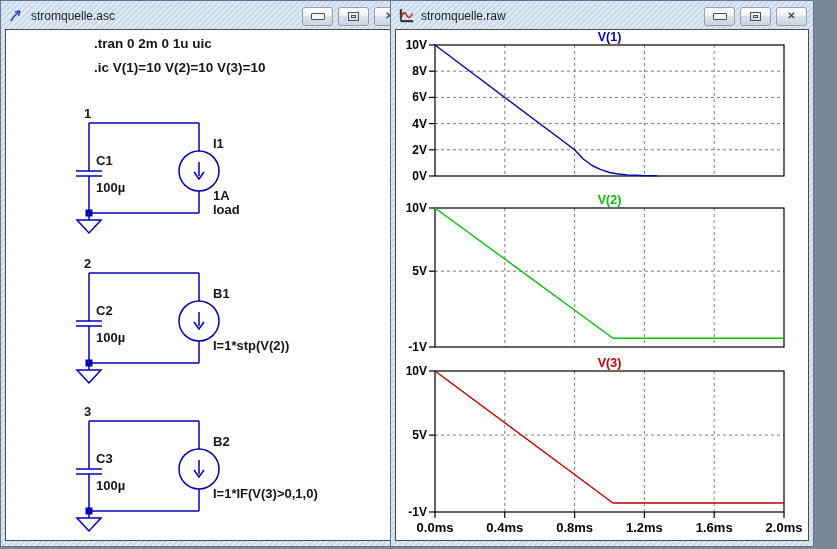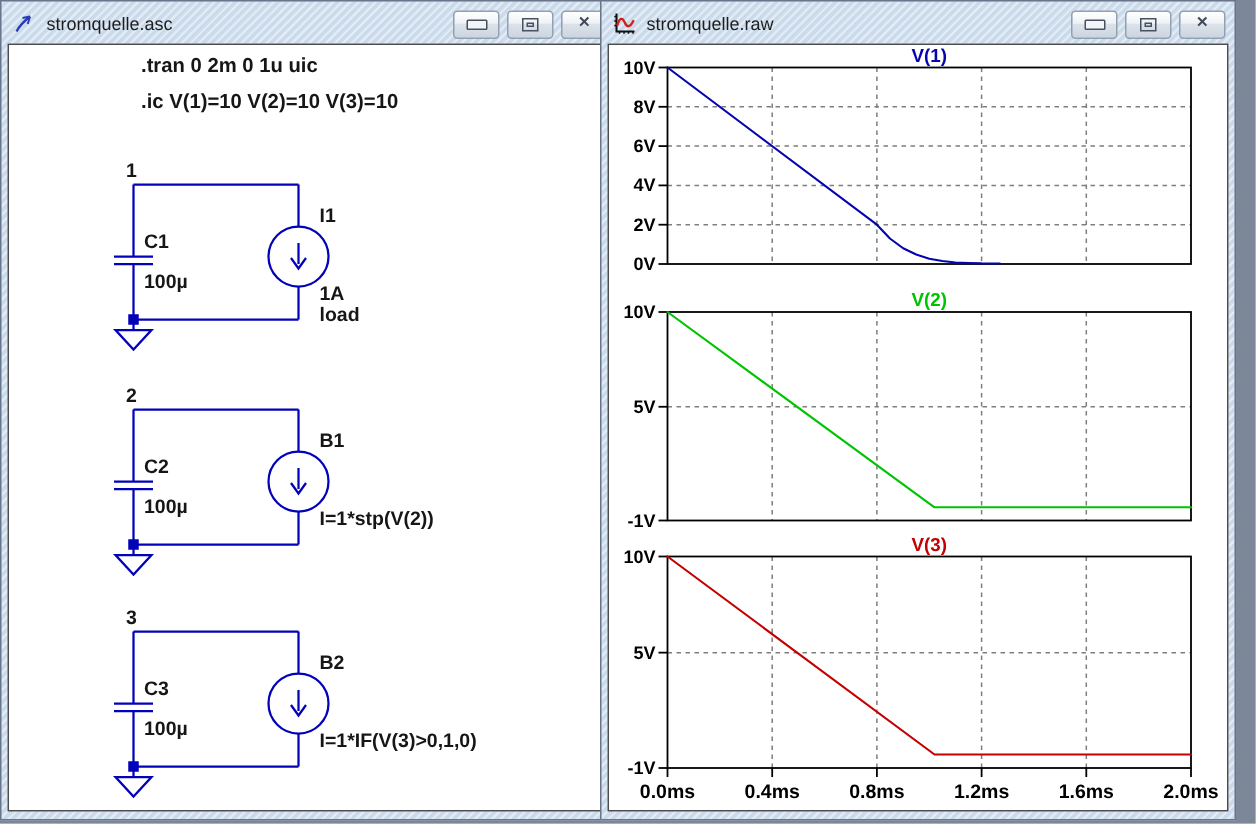--- a/index.html
+++ b/index.html
@@ -10,21 +10,21 @@
   }
   .window{
     position:absolute;top:0;height:547px;box-sizing:border-box;
     background:#cddcec;
     background-image:repeating-linear-gradient(135deg,
       rgba(255,255,255,.45) 0px, rgba(255,255,255,.45) 1px,
       rgba(186,208,228,.35) 2px, rgba(222,235,246,.2) 4px);
     border:1px solid #68758a;
   }
   .win-left{left:0;width:412px;}
-  .win-right{left:400px;width:424px;}
+  .win-right{left:390px;width:424px;}
   .titlebar{height:26px;display:flex;align-items:center;padding:2px 6px 0 7px;}
   .title-icon{width:17px;height:16px;display:inline-block;flex:0 0 auto;}
   .title-text{margin-left:6px;font-size:12px;color:#1d1d1d;white-space:nowrap;}
   .win-buttons{margin-left:auto;display:flex;gap:5px;}
   .win-btn{
     width:29px;height:17px;border:1px solid #93a0af;border-radius:3px;
     background:linear-gradient(180deg,#ffffff,#eef2f6 44%,#dbe2ea 48%,#ccd5df);
     box-shadow:inset 0 1px 0 rgba(255,255,255,.9);
     display:flex;align-items:center;justify-content:center;cursor:default;
   }

